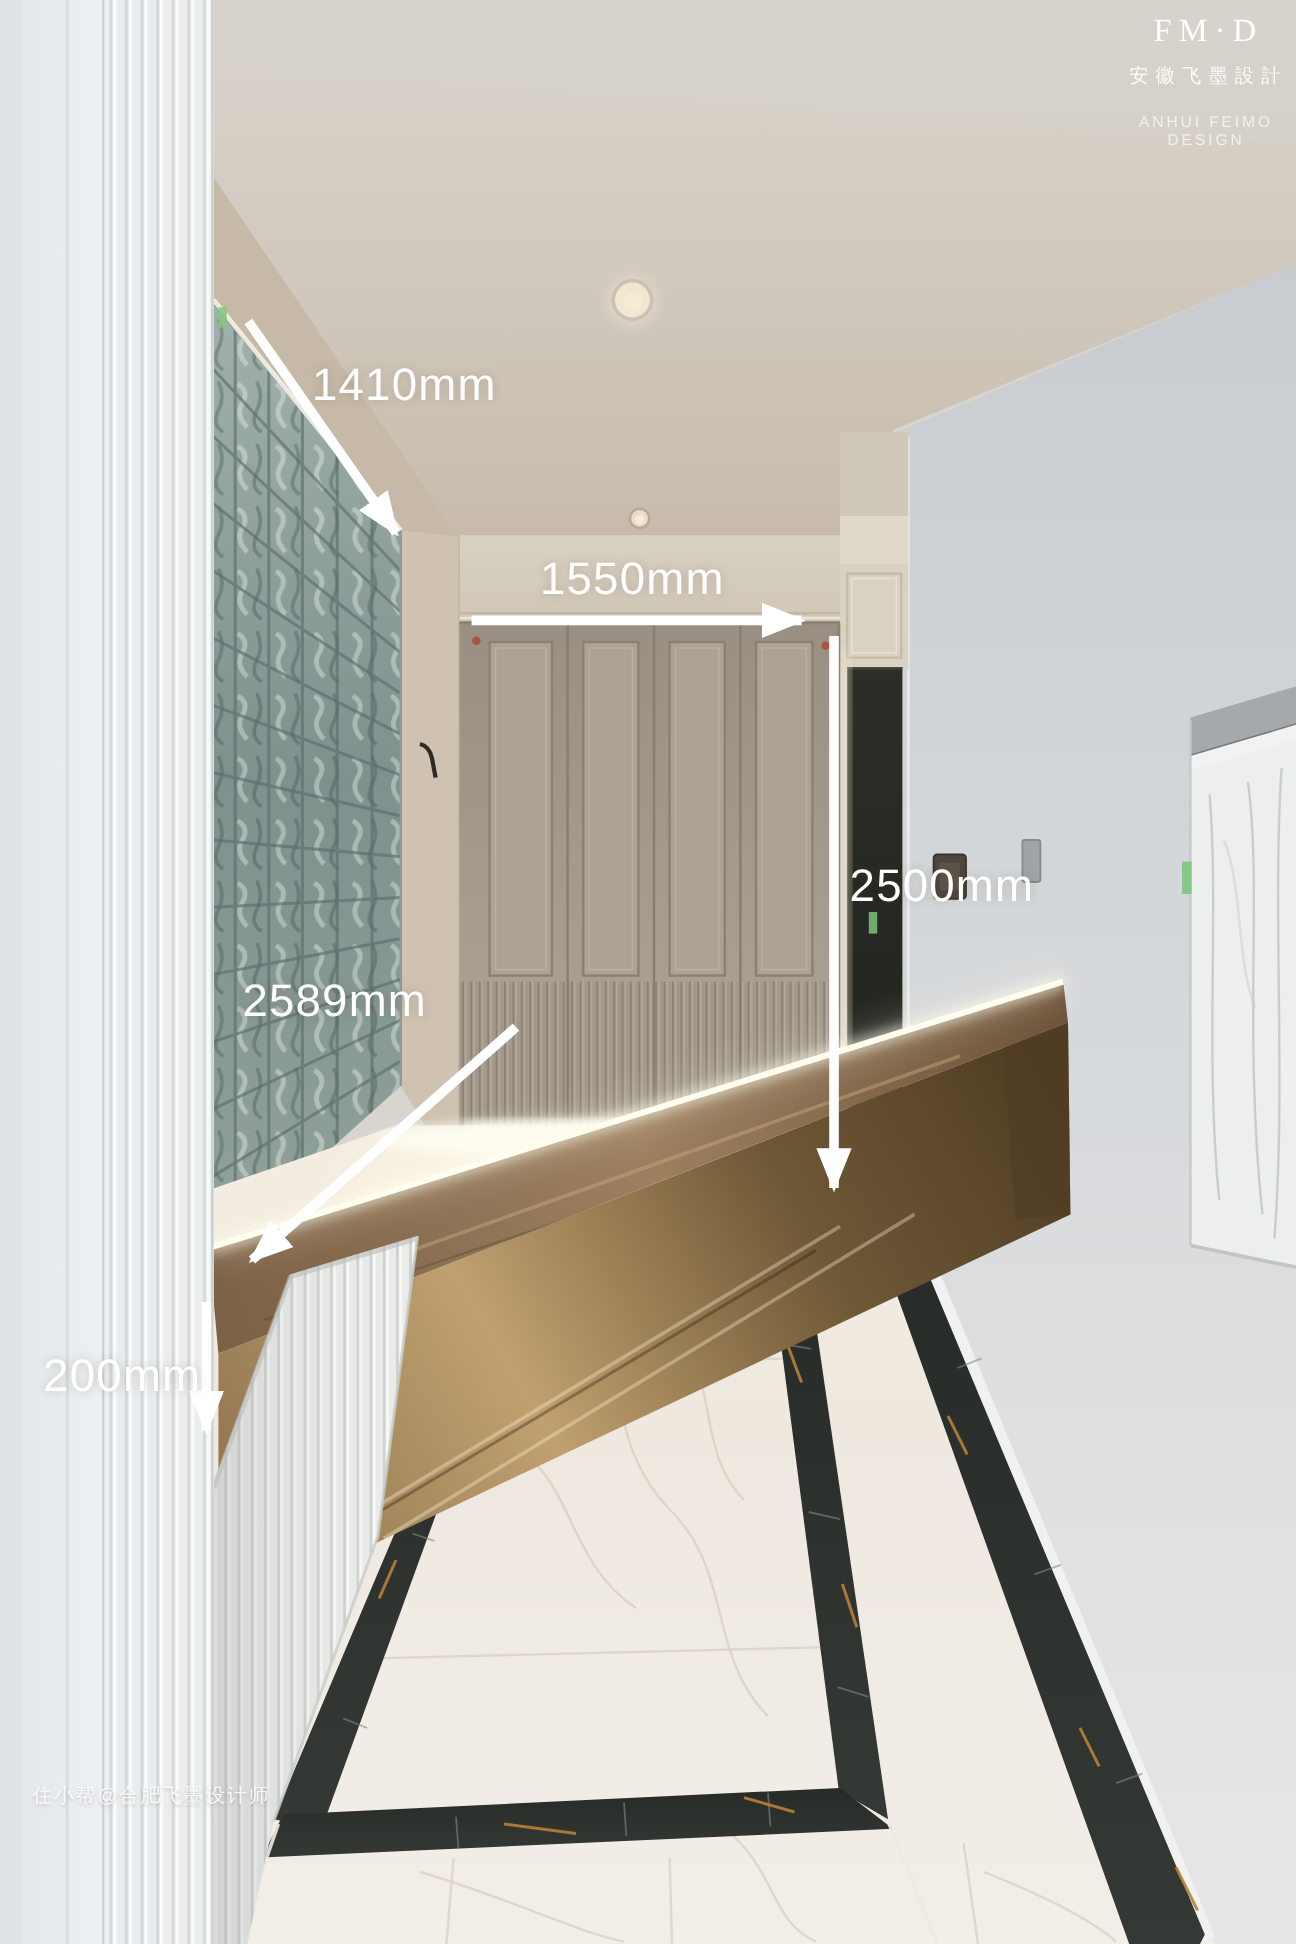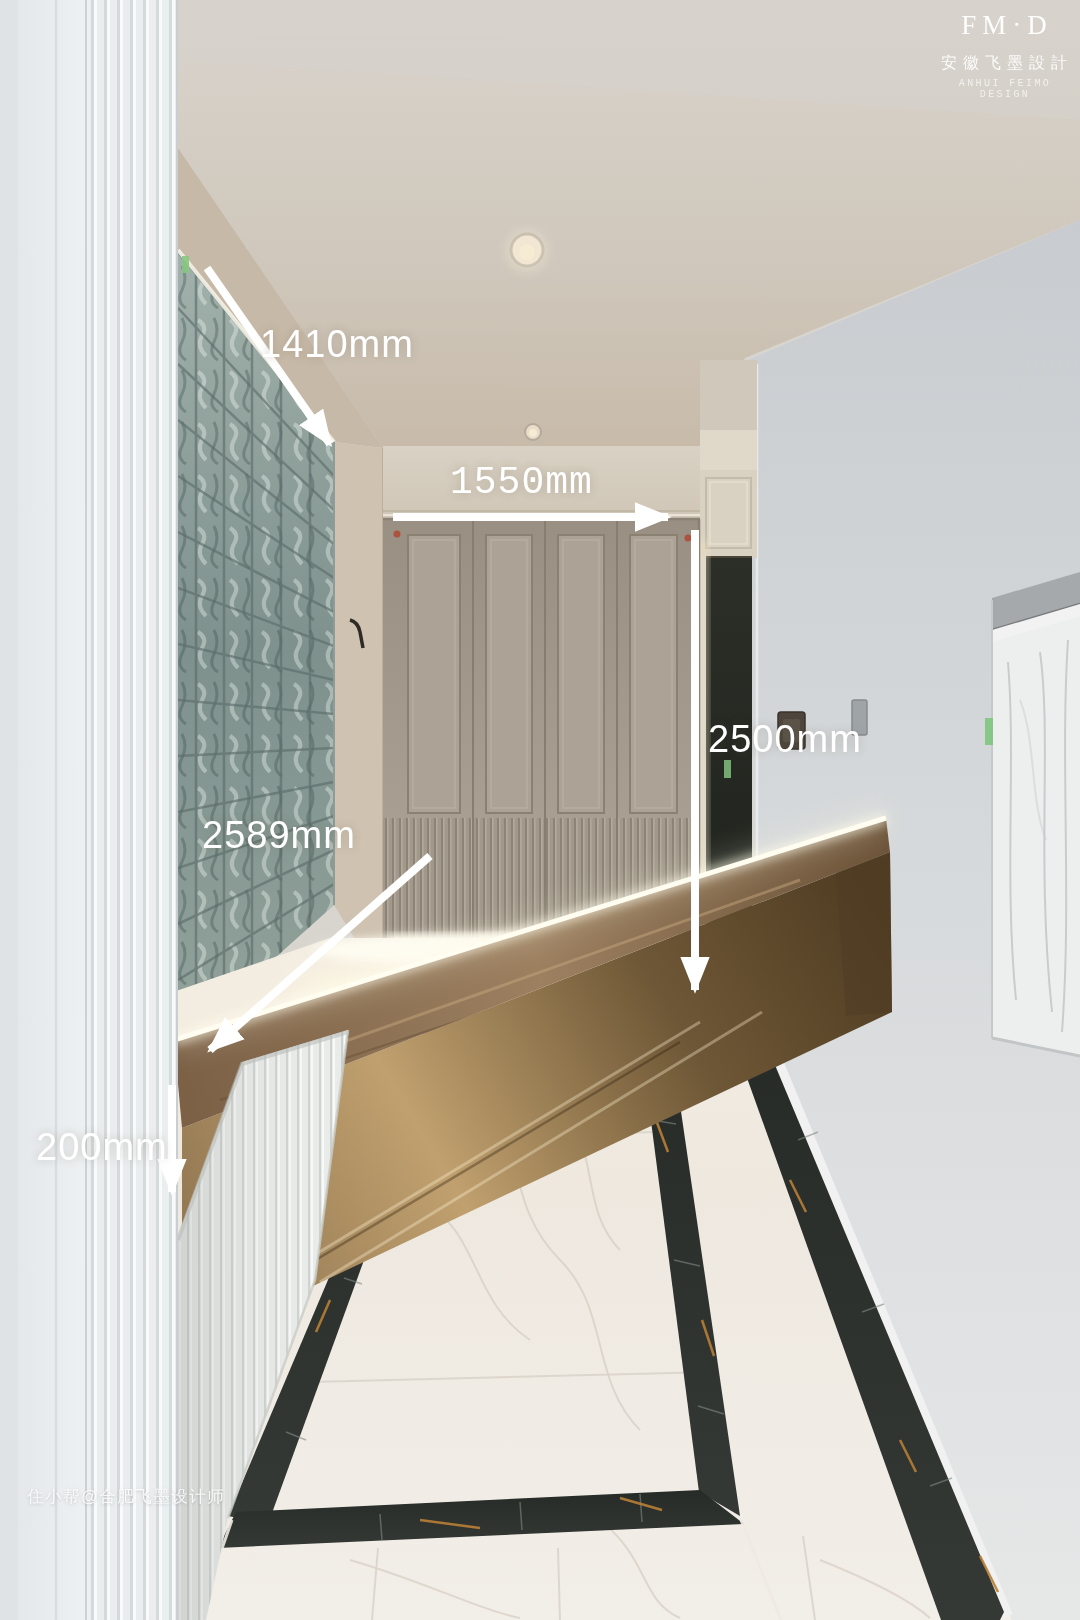--- a/index.html
+++ b/index.html
@@ -9,42 +9,41 @@
   }
   .layer{position:absolute;inset:0;width:1080px;height:1620px;}
   svg{display:block;}
   
   .dim-label{
     position:absolute;color:#ffffff;font-size:38px;line-height:1;
     letter-spacing:1px;font-weight:400;white-space:nowrap;z-index:6;
     text-shadow:0 0 8px rgba(90,80,60,.25);
     font-family:"Liberation Sans",sans-serif;
   }
-  #lab-1410{left:260px;top:302px;margin-top:23px;}
-  #lab-1550{left:450px;top:464px;font-family:Liberation Mono, monospace;}
+  #lab-1410{left:260px;top:302px;}
+  #lab-1550{left:450px;top:464px;}
   #lab-2500{left:708px;top:720px;}
   #lab-2589{left:202px;top:816px;}
   #lab-200 {left:24px; top:1128px;margin-left:12px;}
   
   .brand{
     position:absolute;left:933px;top:10px;width:142px;z-index:7;
     text-align:center;color:#ffffff;
   }
   .brand .main{
     font-family:"Liberation Serif",serif;font-size:27px;letter-spacing:6px;
     padding-left:6px;color:rgba(255,255,255,.96);text-align:center;
   }
   .brand .cn{
     margin-top:12px;font-size:16px;letter-spacing:6px;padding-left:6px;
     color:rgba(255,255,255,.92);font-weight:300;
   }
   .brand .en{
-    margin-top:4px;font-size:10px;letter-spacing:2.4px;padding-left:2px;
+    margin-top:20px;font-size:13px;letter-spacing:2.4px;padding-left:2px;
     color:rgba(255,255,255,.70);
-    font-family:Liberation Mono, monospace;
   }
   .watermark{
     position:absolute;left:27px;top:1486px;z-index:7;
     font-size:16.5px;letter-spacing:1.5px;color:rgba(255,255,255,.85);
     text-shadow:0 1px 3px rgba(80,80,80,.25);
   }
 </style>
 </head>
 <body>
 

